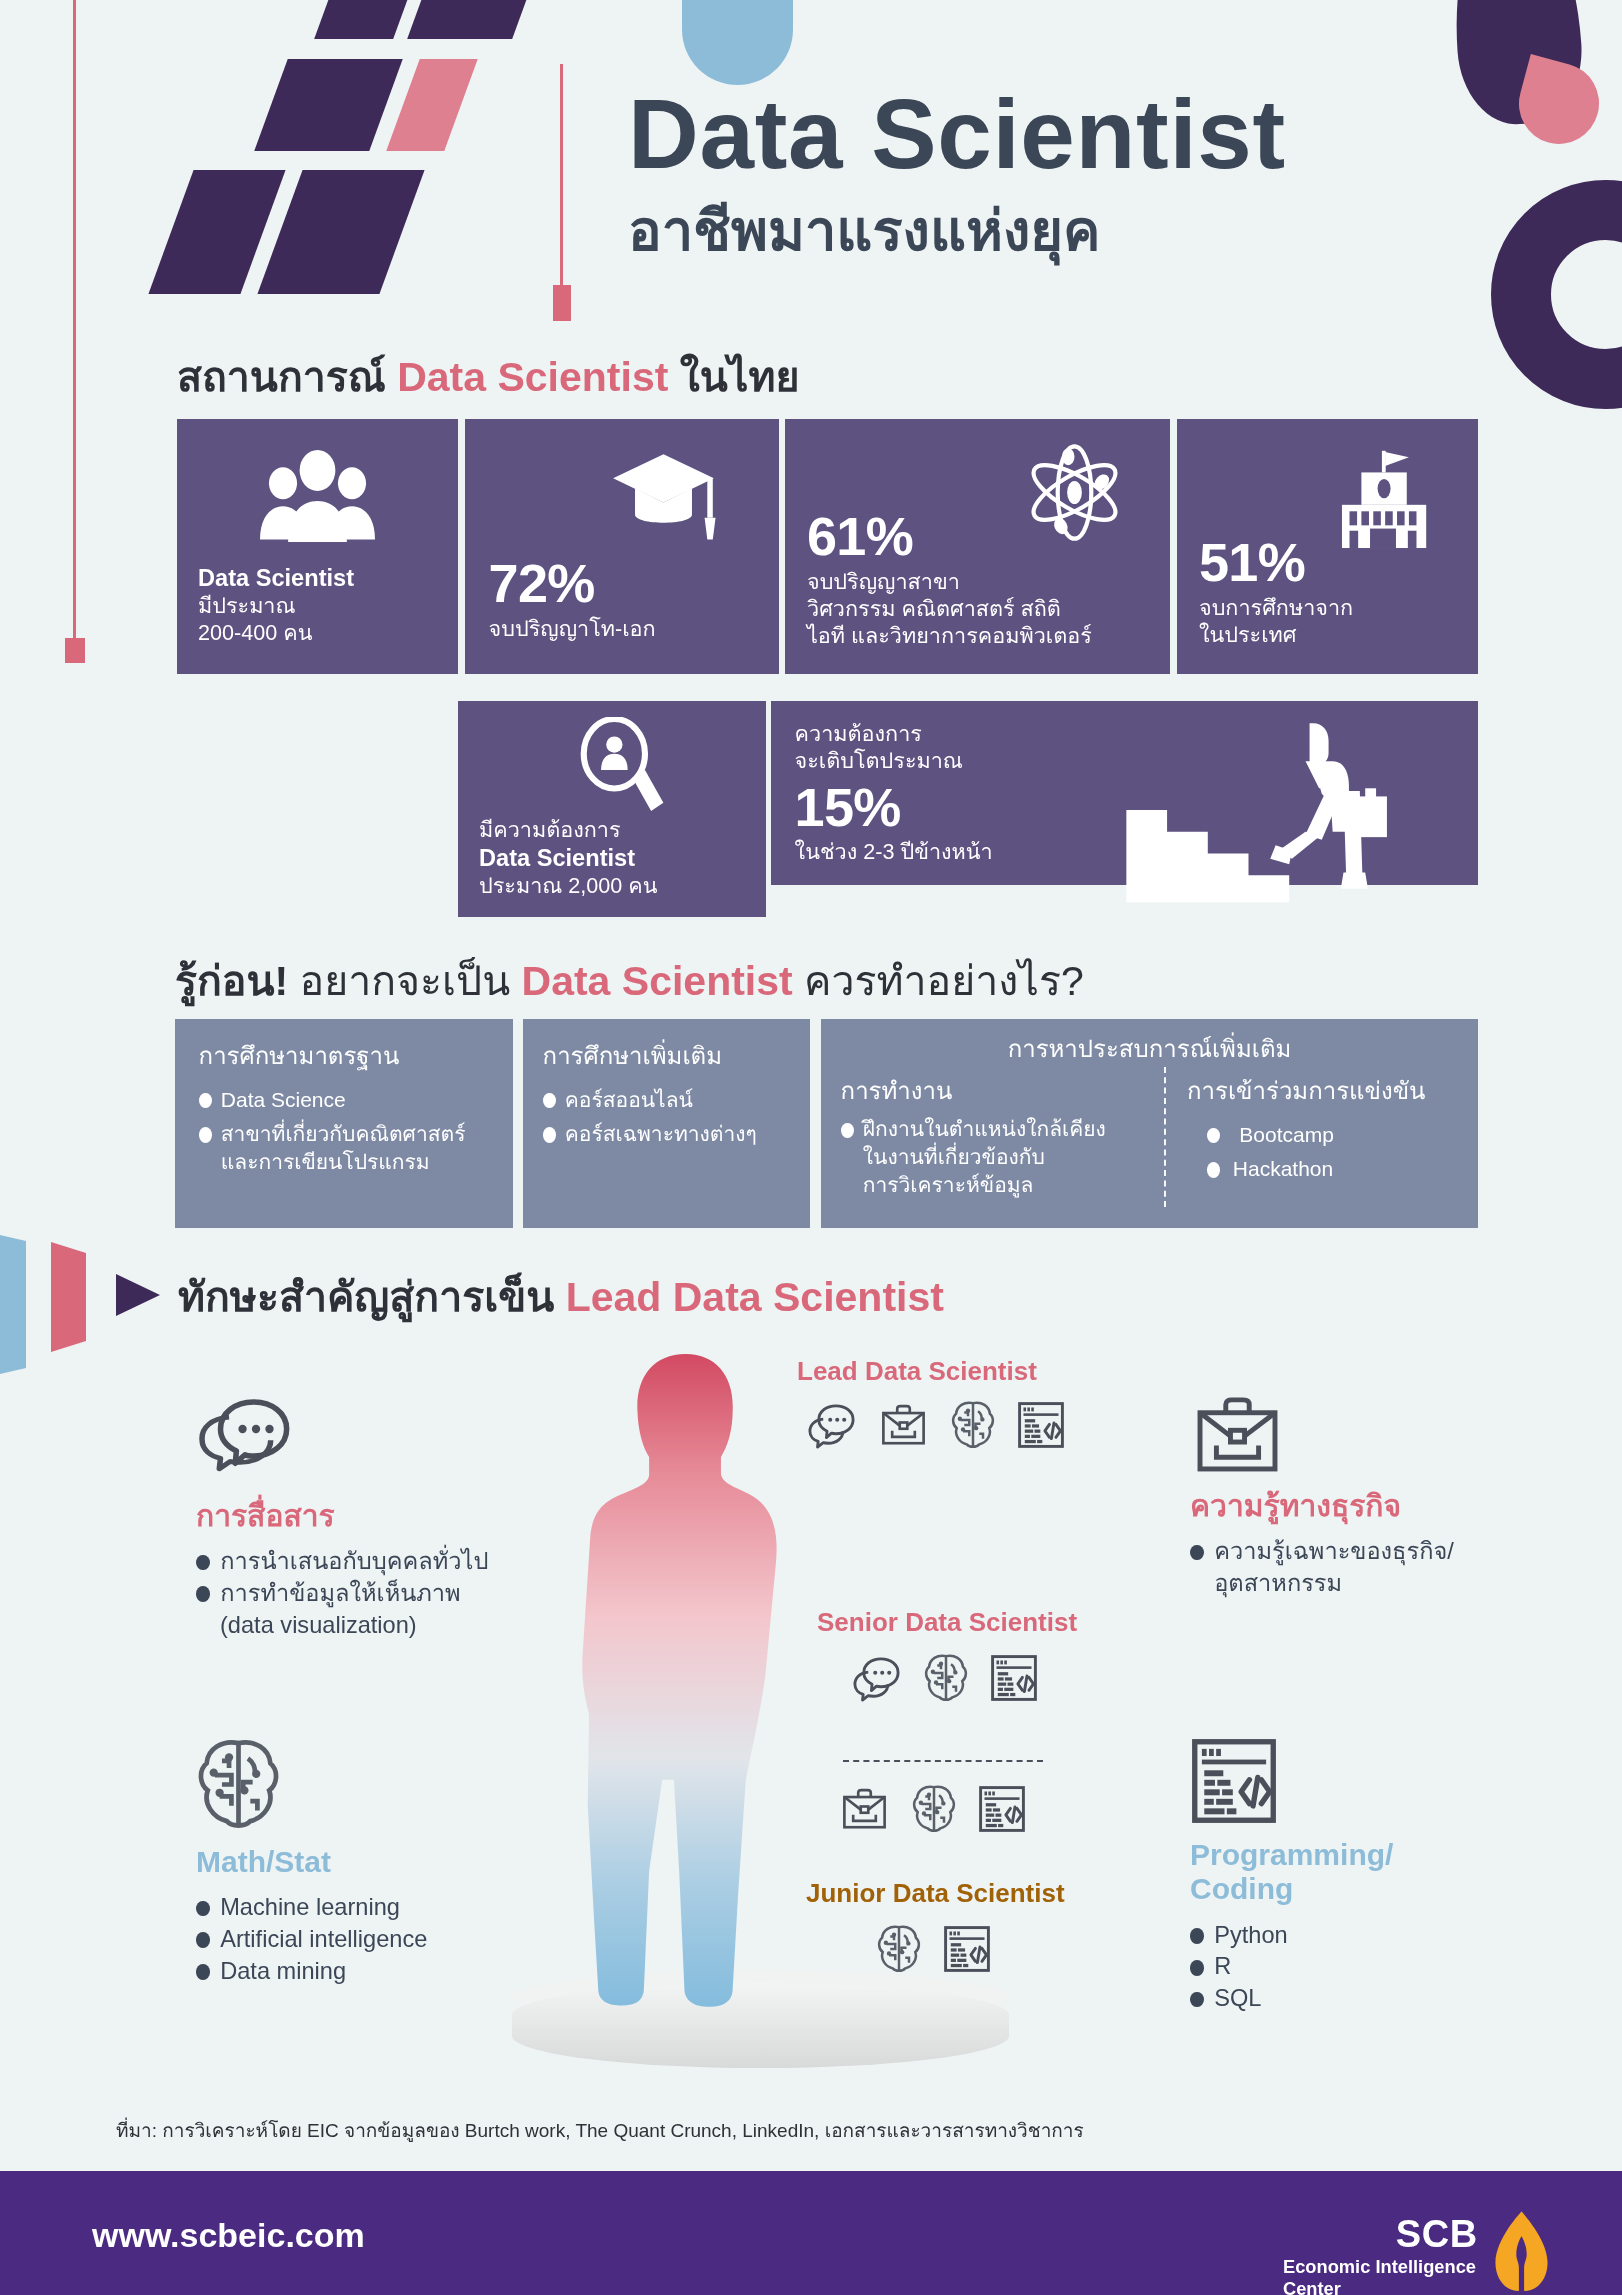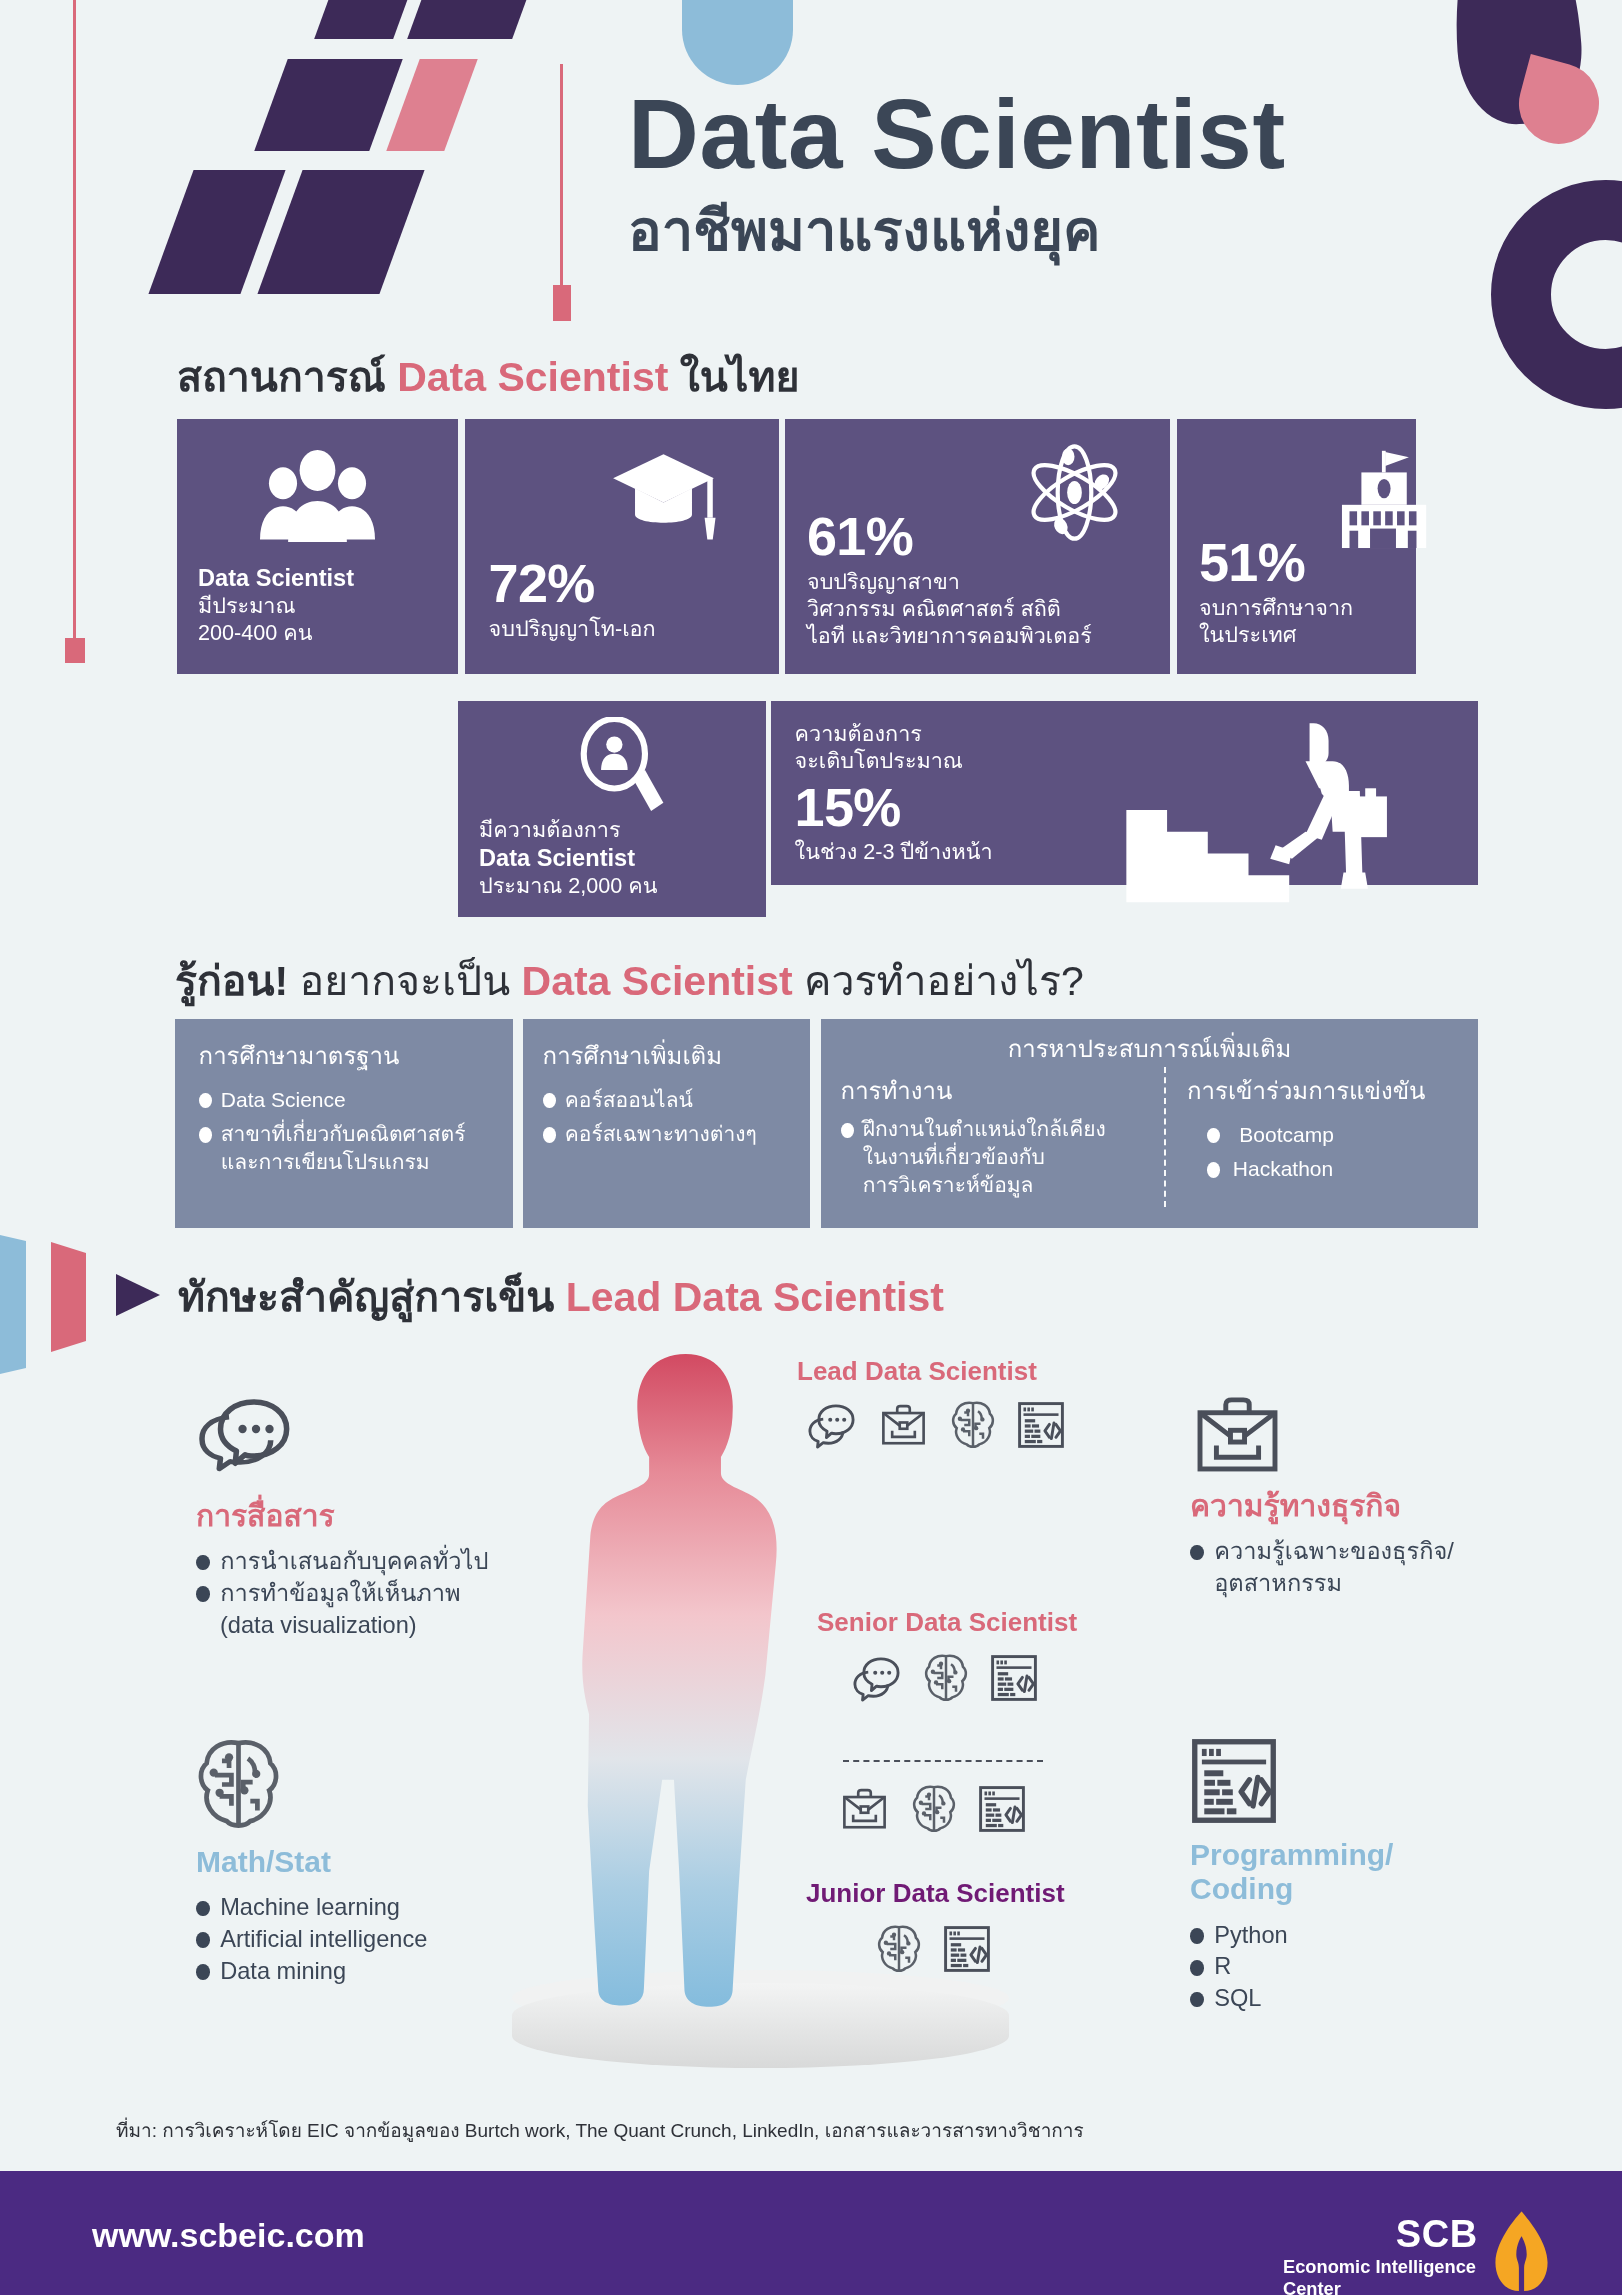--- a/index.html
+++ b/index.html
@@ -127,21 +127,21 @@
   .skill .li { font-size: 23.6px; line-height: 1.35; display: flex; gap: 10.5px; color: #3b4656; }
   .skill .li .dot {
     flex: 0 0 auto; width: 13.7px; height: 15.7px; border-radius: 50%;
     background: #3b4656; margin-top: 8.5px;
   }
   .skill .sub { font-size: 23.6px; line-height: 1.35; color: #3b4656; padding-left: 7.9px; }
 
   
   .tier-label { position: absolute; font-size: 26px; font-weight: bold; white-space: nowrap; }
   .tier-label.pink { color: #d9697a; }
-  .tier-label.blue { color: #701a75; }
+  .tier-label.blue { color: #a16207; }
   .tier-icons { position: absolute; display: flex; gap: 21px; align-items: center; }
   .dash-rule {
     position: absolute; border-top: 2.6px dashed #4a4f5a; width: 200px;
   }
 
   
   .silhouette { position: absolute; left: 576px; top: 1348px; width: 222px; height: 687px; }
   .podium {
     position: absolute; left: 512px; top: 1983px; width: 497px; height: 85px;
     background: linear-gradient(180deg,#f3f4f4 0%, #e4e5e5 55%, #d8d9d9 100%);
@@ -245,21 +245,21 @@
     <ellipse cx="37" cy="82" rx="6" ry="8" fill="#fff" transform="rotate(-25 37 82)"></ellipse>
   </svg>
   <div style="position:absolute; left:22px; top:92px;">
     <div class="stat-pct">61%</div>
     <div class="stat-line" style="margin-top:6.5px;">จบปริญญาสาขา</div>
     <div class="stat-line">วิศวกรรม คณิตศาสตร์ สถิติ</div>
     <div class="stat-line">ไอที และวิทยาการคอมพิวเตอร์</div>
   </div>
 </div>
 
-<div class="stat-box" style="left:1177px; top:419px; width:239px; height:255px;">
+<div class="stat-box" style="left:1177px; top:419px; width:301px; height:255px;">
   <svg class="stat-icon" style="left:152px; top:29px;" width="108" height="105" viewBox="0 0 100 96">
     <rect x="49" y="2" width="3.5" height="20" fill="#fff"></rect>
     <path d="M52 3 L74 8 L52 16 Z" fill="#fff"></path>
     <rect x="30" y="22" width="42" height="30" fill="#fff"></rect>
     <ellipse cx="51" cy="37" rx="6" ry="9" fill="#5d5280"></ellipse>
     <rect x="12" y="52" width="78" height="40" fill="#fff"></rect>
     <rect x="19" y="58" width="7" height="13" fill="#5d5280"></rect>
     <rect x="30" y="58" width="7" height="13" fill="#5d5280"></rect>
     <rect x="41" y="58" width="7" height="13" fill="#5d5280"></rect>
     <rect x="52" y="58" width="7" height="13" fill="#5d5280"></rect>

